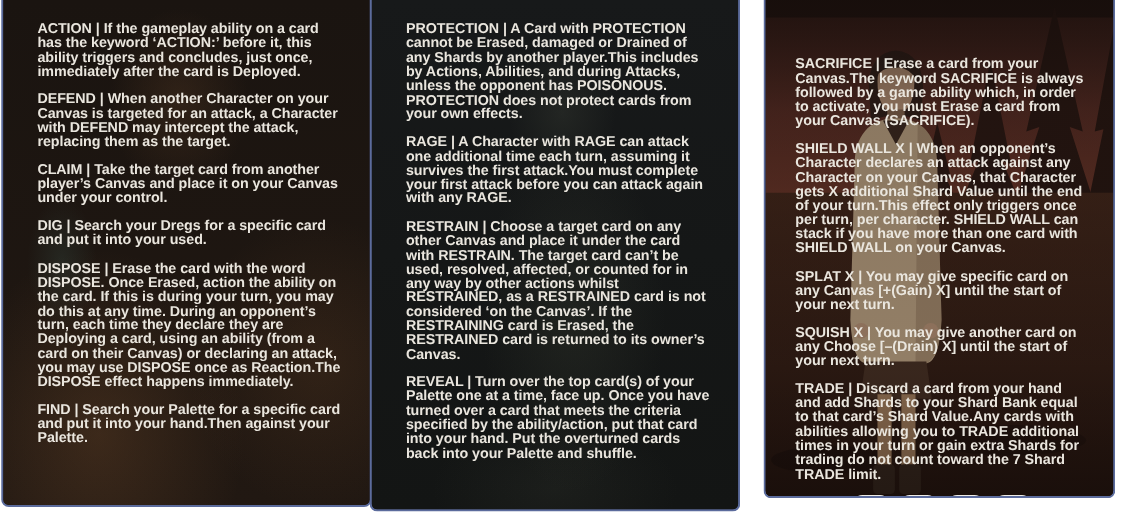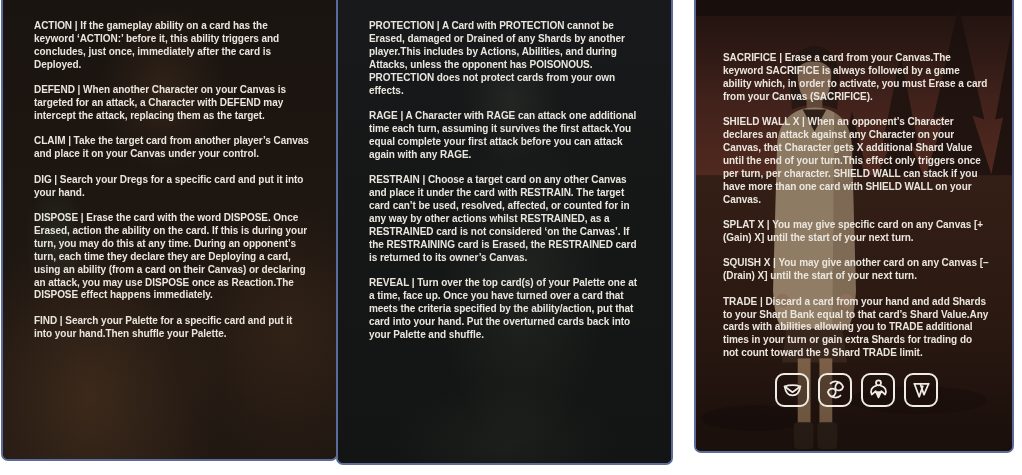--- a/index.html
+++ b/index.html
@@ -32,21 +32,21 @@
       radial-gradient(160px 90px at 50% 96%, rgba(90,95,80,0.12), transparent 70%),
       linear-gradient(180deg,#17191a,#131514);
   }
   .scene{position:absolute;inset:0;width:100%;height:100%;}
   .overlay3{
     position:absolute;inset:0;
     background:linear-gradient(180deg, rgba(16,10,8,0.62), rgba(16,10,8,0.34) 22%, rgba(16,10,8,0.30) 75%, rgba(10,6,5,0.45));
   }
   .content{
     position:relative;color:#eae6de;font-weight:bold;
-    font-size:10px;line-height:12.9px;letter-spacing:-0.05px;
+    font-size:13px;line-height:12.9px;letter-spacing:-0.05px;
     padding:20px 26px 0 31px;
   }
   .card3 .content{padding:20px 22px 0 27px;margin-top:32px;}
   .content p{margin:0 0 12.5px 0;}
   .icon-row{
     position:relative;display:flex;justify-content:center;gap:9px;margin-top:9px;
   }
   .ficon{
     width:34px;height:34px;box-sizing:border-box;flex:0 0 auto;
     border:2px solid #efece6;border-radius:9px;
@@ -59,31 +59,31 @@
 <body>
 
 <div class="page">
 
   <div class="card card1">
     <div class="art art1"></div>
     <div class="content">
       <p>ACTION | If the gameplay ability on a card has the keyword ‘ACTION:’ before it, this ability triggers and concludes, just once, immediately after the card is Deployed.</p>
       <p>DEFEND | When another Character on your Canvas is targeted for an attack, a Character with DEFEND may intercept the attack, replacing them as the target.</p>
       <p>CLAIM | Take the target card from another player’s Canvas and place it on your Canvas under your control.</p>
-      <p>DIG | Search your Dregs for a specific card and put it into your hand.</p>
+      <p>DIG | Search your Dregs for a specific card and put it into your used.</p>
       <p>DISPOSE | Erase the card with the word DISPOSE. Once Erased, action the ability on the card. If this is during your turn, you may do this at any time. During an opponent’s turn, each time they declare they are Deploying a card, using an ability (from a card on their Canvas) or declaring an attack, you may use DISPOSE once as Reaction.The DISPOSE effect happens immediately.</p>
-      <p>FIND | Search your Palette for a specific card and put it into your hand.Then shuffle your Palette.</p>
+      <p>FIND | Search your Palette for a specific card and put it into your hand.Then against your Palette.</p>
     </div>
   </div>
 
   <div class="card card2">
     <div class="art art2"></div>
     <div class="content">
       <p>PROTECTION | A Card with PROTECTION cannot be Erased, damaged or Drained of any Shards by another player.This includes by Actions, Abilities, and during Attacks, unless the opponent has POISONOUS. PROTECTION does not protect cards from your own effects.</p>
-      <p>RAGE | A Character with RAGE can attack one additional time each turn, assuming it survives the first attack.You equal complete your first attack before you can attack again with any RAGE.</p>
+      <p>RAGE | A Character with RAGE can attack one additional time each turn, assuming it survives the first attack.You must complete your first attack before you can attack again with any RAGE.</p>
       <p>RESTRAIN | Choose a target card on any other Canvas and place it under the card with RESTRAIN. The target card can’t be used, resolved, affected, or counted for in any way by other actions whilst RESTRAINED, as a RESTRAINED card is not considered ‘on the Canvas’. If the RESTRAINING card is Erased, the RESTRAINED card is returned to its owner’s Canvas.</p>
       <p>REVEAL | Turn over the top card(s) of your Palette one at a time, face up. Once you have turned over a card that meets the criteria specified by the ability/action, put that card into your hand. Put the overturned cards back into your Palette and shuffle.</p>
     </div>
   </div>
 
   <div class="card card3">
     <svg class="scene" viewBox="0 0 320 453" preserveAspectRatio="none" xmlns="http://www.w3.org/2000/svg">
       <defs>
         <linearGradient id="sky" x1="0" y1="0" x2="0" y2="1">
           <stop offset="0" stop-color="#3f221c"></stop>
@@ -121,22 +121,22 @@
         <rect x="125" y="360" width="13" height="68" fill="#b18a66"></rect>
         <rect x="99" y="424" width="20" height="27" rx="4" fill="#3a2a20"></rect>
         <rect x="123" y="424" width="20" height="27" rx="4" fill="#3a2a20"></rect>
       </g>
     </svg>
     <div class="overlay3"></div>
     <div class="content">
       <p>SACRIFICE | Erase a card from your Canvas.The keyword SACRIFICE is always followed by a game ability which, in order to activate, you must Erase a card from your Canvas (SACRIFICE).</p>
       <p>SHIELD WALL X | When an opponent’s Character declares an attack against any Character on your Canvas, that Character gets X additional Shard Value until the end of your turn.This effect only triggers once per turn, per character. SHIELD WALL can stack if you have more than one card with SHIELD WALL on your Canvas.</p>
       <p>SPLAT X | You may give specific card on any Canvas [+(Gain) X] until the start of your next turn.</p>
-      <p>SQUISH X | You may give another card on any Canvas [–(Drain) X] until the start of your next turn.</p>
-      <p>TRADE | Discard a card from your hand and add Shards to your Shard Bank equal to that card’s Shard Value.Any cards with abilities allowing you to TRADE additional times in your turn or gain extra Shards for trading do not count toward the 9 Shard TRADE limit.</p>
+      <p>SQUISH X | You may give another card on any Choose [–(Drain) X] until the start of your next turn.</p>
+      <p>TRADE | Discard a card from your hand and add Shards to your Shard Bank equal to that card’s Shard Value.Any cards with abilities allowing you to TRADE additional times in your turn or gain extra Shards for trading do not count toward the 7 Shard TRADE limit.</p>
       <div class="icon-row">
         <span class="ficon">
           <svg viewBox="0 0 24 24">
             <path d="M4.5 9.2 Q7.5 7.9 12 7.9 Q16.5 7.9 19.5 9.2"></path>
             <path d="M4.5 9.2 L12 14.6 L19.5 9.2"></path>
             <path d="M4.5 9.2 C5.5 15.6 8 17.6 12 17.6 C16 17.6 18.5 15.6 19.5 9.2"></path>
           </svg>
         </span>
         <span class="ficon">
           <svg viewBox="0 0 24 24">

